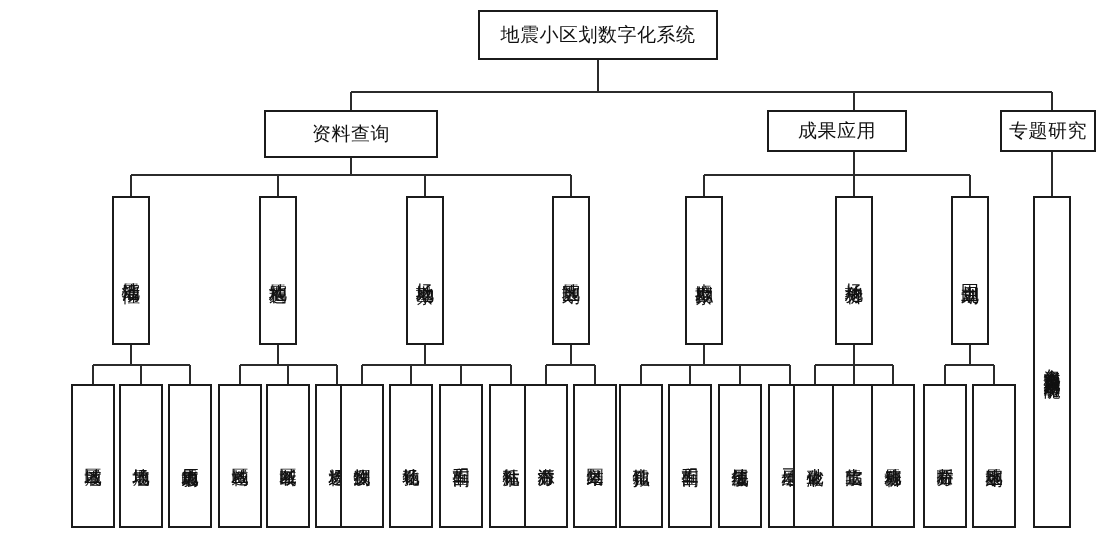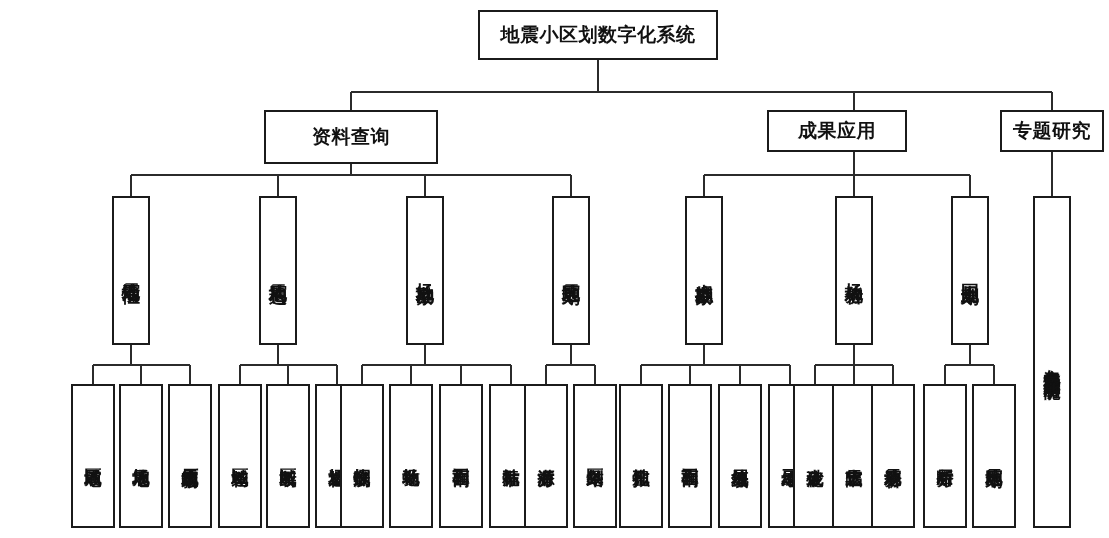--- a/index.html
+++ b/index.html
@@ -14,21 +14,20 @@
     position:absolute;
     box-sizing:border-box;
     background:#ffffff;
     border:2px solid #1b1b1b;
     display:flex;
     align-items:center;
     justify-content:center;
     color:#111;
     line-height:1.06;
     letter-spacing:0.5px;
-    font-weight:bold;
   }
   .node.h{            
     writing-mode:horizontal-tb;
     font-size:19px;
     padding:0 6px;
     white-space:nowrap;
   }
   .node.v{            
     writing-mode:vertical-rl;
     text-orientation:upright;
@@ -108,23 +107,23 @@
 
       <path d="M970 345 L970 365"></path>
       <path d="M945 365 L994 365"></path>
       <path d="M945 365 L945 384"></path>
       <path d="M994 365 L994 384"></path>
     </g>
   </svg>
 
   <div class="node h" style="left:478px;top:10px;width:240px;height:50px;">地震小区划数字化系统</div>
 
-  <div class="node h" style="left:264px;top:110px;width:174px;height:54px;">资料查询</div>
+  <div class="node h" style="left:264px;top:110px;width:174px;height:48px;">资料查询</div>
   <div class="node h" style="left:767px;top:110px;width:140px;height:42px;">成果应用</div>
-  <div class="node h" style="left:1000px;top:110px;width:104px;height:42px;">专题研究</div>
+  <div class="node h" style="left:1000px;top:110px;width:96px;height:42px;">专题研究</div>
 
   <div class="node v" style="left:112px;top:196px;width:38px;height:149px;">地震活动性</div>
   <div class="node v" style="left:259px;top:196px;width:38px;height:149px;">地震构造</div>
   <div class="node v" style="left:406px;top:196px;width:38px;height:149px;">场地勘察</div>
   <div class="node v" style="left:552px;top:196px;width:38px;height:149px;">地震区划</div>
   <div class="node v" style="left:685px;top:196px;width:38px;height:149px;">虚拟勘察</div>
   <div class="node v" style="left:835px;top:196px;width:38px;height:149px;">场地分析</div>
   <div class="node v" style="left:951px;top:196px;width:38px;height:149px;">国土规划</div>
   <div class="node v tall" style="left:1033px;top:196px;width:38px;height:332px;">包含资料查询和成果应用所有功能</div>
 

